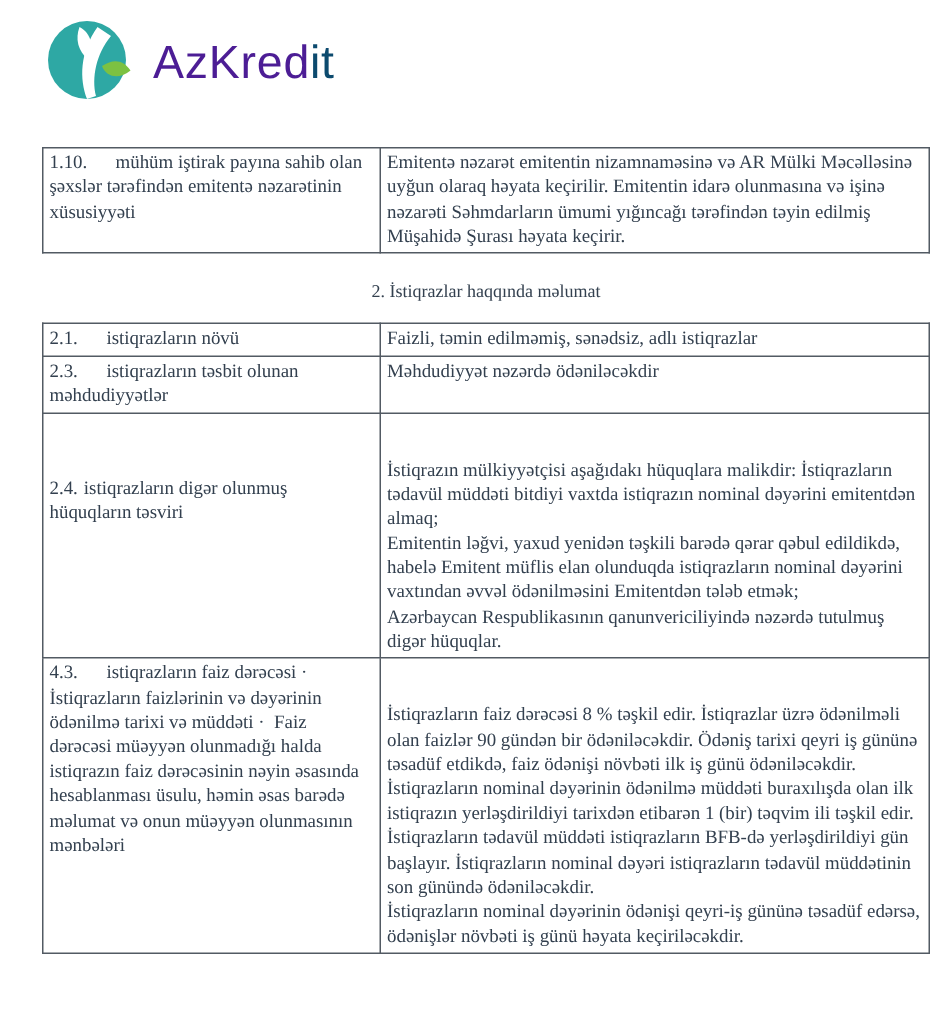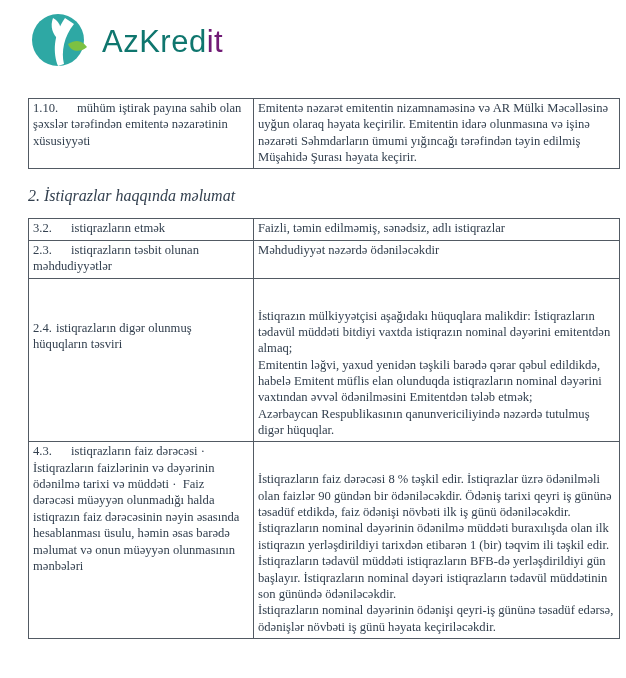--- a/index.html
+++ b/index.html
@@ -13,22 +13,22 @@
   }
   .page { padding: 10px 0 0 28px; }
 
   
   .logo-row { display: flex; align-items: center; gap: 14px; height: 64px; margin-left: 2px; }
   .brand {
     font-family: "Liberation Sans", sans-serif;
     font-size: 31px;
     letter-spacing: 0.5px;
   }
-  .brand .teal  { color: #0f766e; }
-  .brand .green { color: #701a75; }
+  .brand .teal  { color: #4c1d95; }
+  .brand .green { color: #0c4a6e; }
 
   
   table { border-collapse: collapse; width: 592px; table-layout: fixed; margin: 0; }
   .t1 { margin-top: 24px; }
   td {
     border: 1px solid #525a63;
     vertical-align: top;
     padding: 1px 5px 3px 4px;
     font-size: 12.6px;
     line-height: 1.3;
@@ -36,23 +36,23 @@
     word-wrap: break-word;
   }
   td.label { width: 225px; }
   .num { display: inline-block; min-width: 38px; }
   .num.wide  { min-width: 44px; }
   .num.tight { min-width: 0; margin-right: 4px; margin-top: 40px; }
   .pad-top { padding-top: 29px; }
 
   .heading {
     width: 592px;
-    font-size: 16px;
+    text-align: center;
+    font-size: 12px;
     margin: 18px 0 13px 0;
-    font-style: italic;
   }
 </style>
 </head>
 <body>
 
 <div class="page">
 
   <div class="logo-row">
     <span>
       <svg width="58" height="62" viewBox="0 0 58 62" aria-hidden="true">
@@ -72,21 +72,21 @@
           <td>Emitentə nəzarət emitentin nizamnaməsinə və AR Mülki Məcəlləsinə uyğun olaraq həyata keçirilir. Emitentin idarə olunmasına və işinə nəzarəti Səhmdarların ümumi yığıncağı tərəfindən təyin edilmiş Müşahidə Şurası həyata keçirir.</td>
         </tr>
   </tbody>
     </table>
 
   <div class="heading">2. İstiqrazlar haqqında məlumat</div>
 
   <table class="t2">
     <tbody>
         <tr>
-          <td class="label"><span class="num">3.2.</span><span>istiqrazların etmək</span></td>
+          <td class="label"><span class="num">2.1.</span><span>istiqrazların növü</span></td>
           <td>Faizli, təmin edilməmiş, sənədsiz, adlı istiqrazlar</td>
         </tr>
     <tr>
           <td class="label"><span class="num">2.3.</span><span>istiqrazların təsbit olunan məhdudiyyətlər</span></td>
           <td>Məhdudiyyət nəzərdə ödəniləcəkdir</td>
         </tr>
     <tr>
           <td class="label"><span class="num tight">2.4.</span><span>istiqrazların digər olunmuş hüquqların təsviri</span></td>
           <td class="pad-top">İstiqrazın mülkiyyətçisi aşağıdakı hüquqlara malikdir: İstiqrazların tədavül müddəti bitdiyi vaxtda istiqrazın nominal dəyərini emitentdən almaq;
 Emitentin ləğvi, yaxud yenidən təşkili barədə qərar qəbul edildikdə, habelə Emitent müflis elan olunduqda istiqrazların nominal dəyərini vaxtından əvvəl ödənilməsini Emitentdən tələb etmək;

